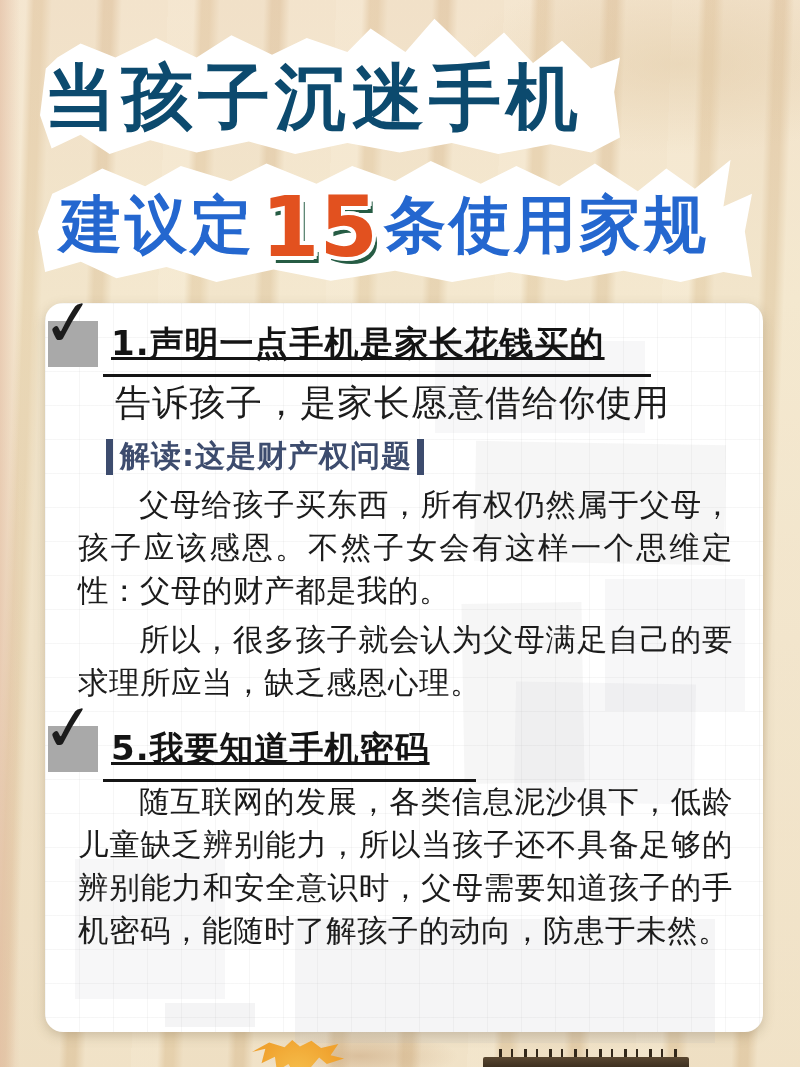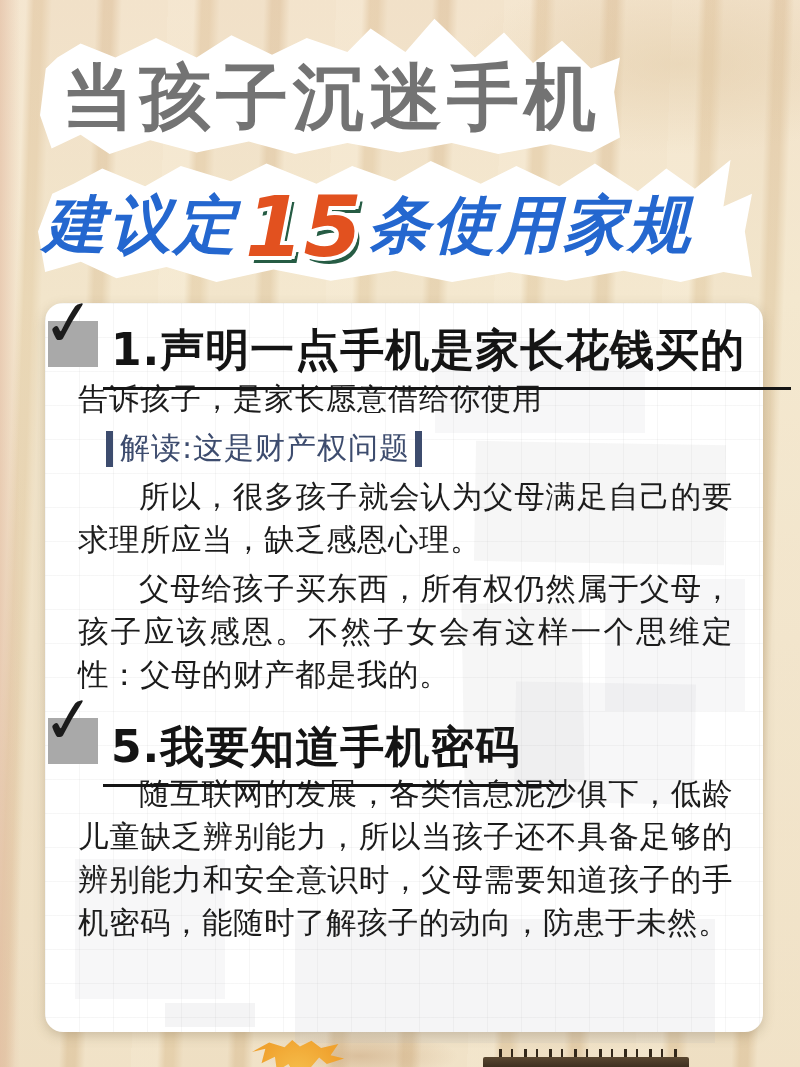--- a/index.html
+++ b/index.html
@@ -27,28 +27,28 @@
   .splash{position:absolute;background:#ffffff;}
   .splash1{
     left:40px;top:16px;width:580px;height:138px;
     clip-path:polygon(1% 38%,0% 72%,2% 96%,7% 86%,12% 100%,19% 90%,27% 99%,36% 91%,44% 100%,53% 92%,62% 99%,71% 92%,79% 100%,88% 93%,95% 99%,100% 88%,99% 55%,100% 30%,95% 38%,90% 18%,85% 34%,80% 12%,75% 30%,68% 2%,63% 26%,57% 9%,53% 26%,46% 16%,40% 28%,33% 14%,27% 30%,20% 16%,13% 30%,7% 20%,3% 30%);
   }
   .splash2{
     left:38px;top:156px;width:714px;height:126px;
     clip-path:polygon(2% 30%,0% 60%,1% 92%,6% 84%,11% 97%,18% 88%,25% 100%,33% 90%,41% 99%,50% 91%,58% 100%,66% 92%,74% 99%,82% 91%,90% 100%,96% 92%,100% 96%,99% 60%,100% 30%,96% 40%,97% 3%,92% 26%,88% 10%,84% 28%,78% 6%,73% 24%,67% 8%,62% 22%,55% 4%,50% 20%,44% 8%,39% 22%,32% 6%,27% 20%,20% 8%,15% 24%,9% 10%,5% 22%);
   }
   .title1{
-    position:absolute;left:62px;top:50px;
+    position:absolute;left:44px;top:50px;
     font-size:72px;font-weight:bold;letter-spacing:5px;
-    color:#737373;white-space:nowrap;
+    color:#0c4a6e;white-space:nowrap;
   }
   .title2{
-    position:absolute;left:44px;top:178px;
+    position:absolute;left:60px;top:178px;
     font-size:62px;font-weight:bold;letter-spacing:3px;
-    color:#2467cf;white-space:nowrap;font-style:italic;
+    color:#2467cf;white-space:nowrap;
   }
   .title2 .num{
     font-size:84px;font-weight:bold;color:#e2511f;vertical-align:-10px;
     letter-spacing:0;padding:0 6px;
     text-shadow:
       -3px -3px 0 #fff,3px -3px 0 #fff,-3px 3px 0 #fff,3px 3px 0 #fff,
       -4px 0 0 #fff,4px 0 0 #fff,0 -4px 0 #fff,0 4px 0 #fff,
       5px 7px 0 #265c44;
   }
   
@@ -70,27 +70,27 @@
   .sec2 .heading-row{margin-top:20px;}
   .check-box{
     position:absolute;left:3px;top:2px;width:50px;height:46px;
     background:#a9a9a9;display:block;
   }
   .check{
     position:absolute;left:-6px;top:-30px;font-size:64px;line-height:1;
     color:#1b1b1b;transform:rotate(-6deg);font-weight:normal;
   }
   .heading{
-    display:inline-block;font-size:44px;font-weight:bold;color:#141414;
+    display:inline-block;font-size:34px;font-weight:bold;color:#141414;
     letter-spacing:1px;padding:2px 46px 7px 8px;
-    border-bottom:3px solid #151515;white-space:nowrap;
+    border-bottom:3px solid #151515;white-space:nowrap;text-decoration:underline;
   }
-  .subline{margin-top:10px;font-size:30px;color:#1c1c1c;letter-spacing:1px;}
+  .subline{margin-top:10px;font-size:36px;color:#1c1c1c;letter-spacing:1px;margin-left:37px;}
   .interp{
-    margin-top:8px;font-size:30px;font-weight:normal;color:#3d4c6e;
+    margin-top:8px;font-size:30px;font-weight:bold;color:#3d4c6e;
     letter-spacing:1px;display:flex;align-items:center;padding-left:28px;
   }
   .interp .bar{display:inline-block;width:7px;height:36px;background:#3d4c6e;}
   .interp .bar.left{margin-right:7px;}
   .interp .bar.right{margin-left:5px;}
   .para{
     margin:6px 0 0 0;font-size:30.5px;line-height:43px;color:#1c1c1c;
     letter-spacing:0.5px;text-indent:2em;text-align:justify;
   }
   
@@ -140,22 +140,22 @@
             <span class="check">✓</span>
           </span>
         <span class="heading">1.声明一点手机是家长花钱买的</span>
       </div>
       <div class="subline">告诉孩子，是家长愿意借给你使用</div>
       <div class="interp">
         <span class="bar left"></span>
           <span>解读:这是财产权问题</span>
           <span class="bar right"></span>
       </div>
+      <p class="para">父母给孩子买东西，所有权仍然属于父母，孩子应该感恩。不然子女会有这样一个思维定性：父母的财产都是我的。</p>
       <p class="para">所以，很多孩子就会认为父母满足自己的要求理所应当，缺乏感恩心理。</p>
-      <p class="para">父母给孩子买东西，所有权仍然属于父母，孩子应该感恩。不然子女会有这样一个思维定性：父母的财产都是我的。</p>
     </div>
 
     <div class="sec2">
       <div class="heading-row">
         <span class="check-box">
             <span class="check">✓</span>
           </span>
         <span class="heading">5.我要知道手机密码</span>
       </div>
       <p class="para">随互联网的发展，各类信息泥沙俱下，低龄儿童缺乏辨别能力，所以当孩子还不具备足够的辨别能力和安全意识时，父母需要知道孩子的手机密码，能随时了解孩子的动向，防患于未然。</p>

